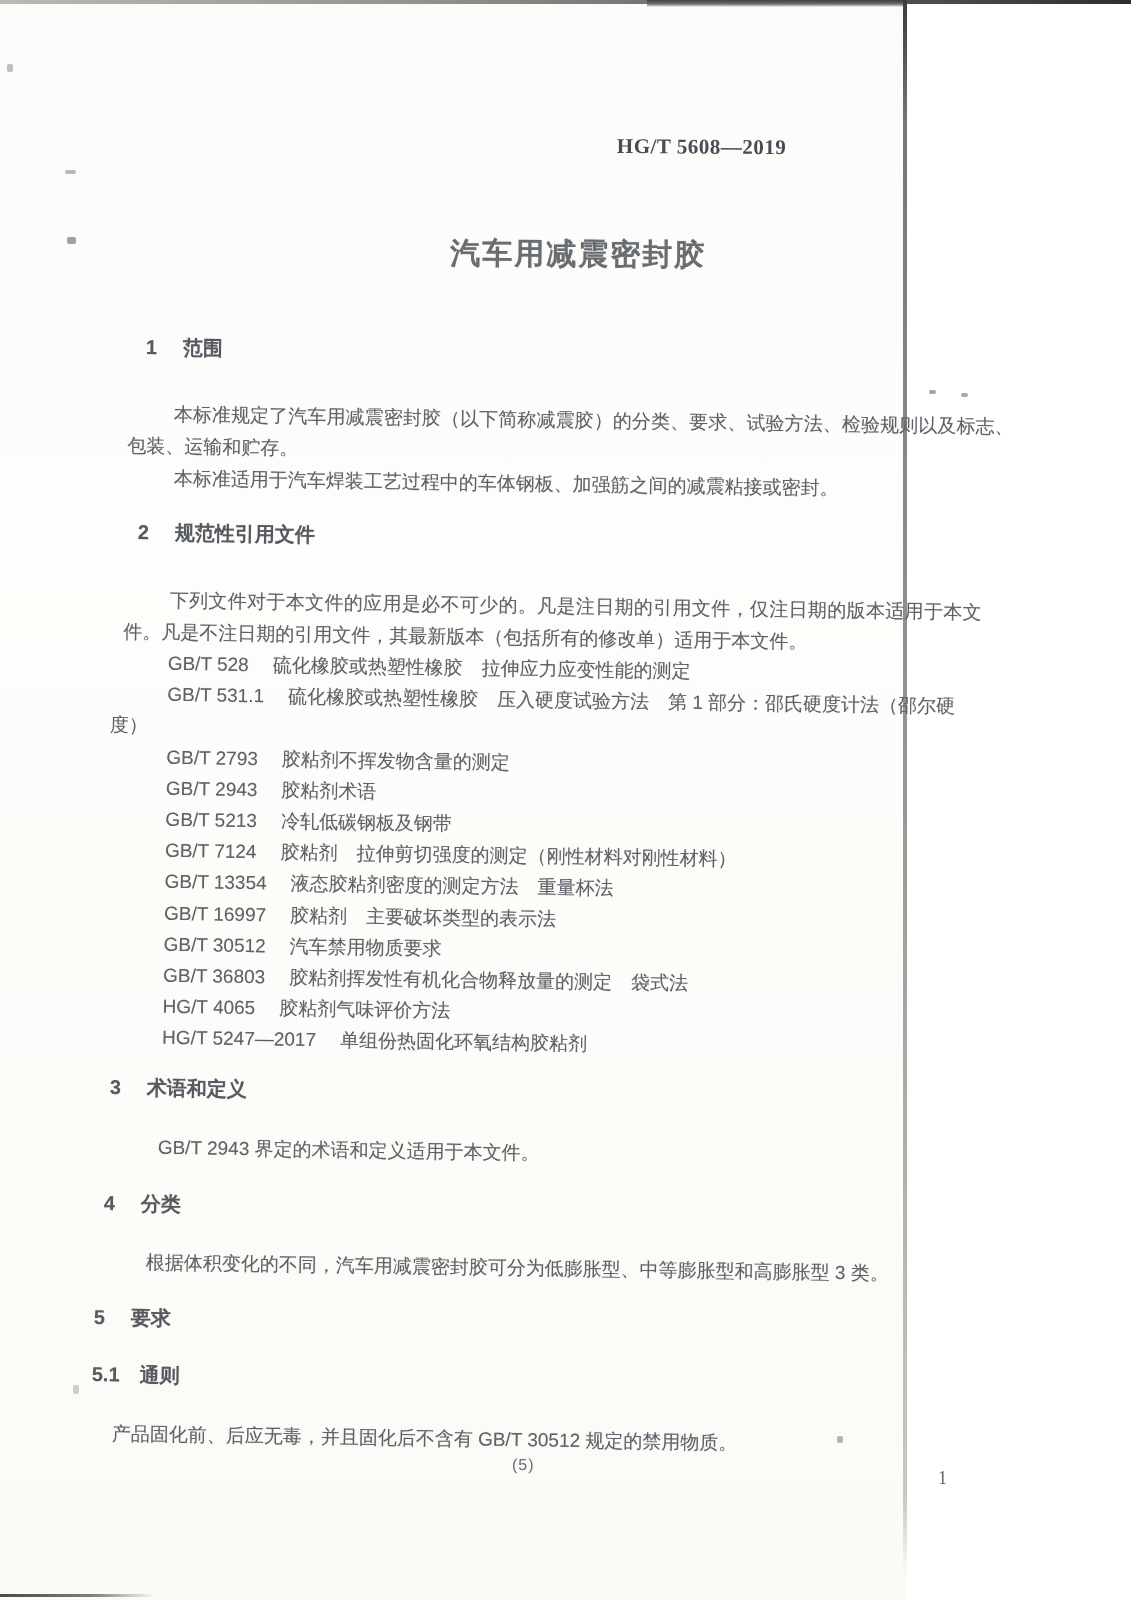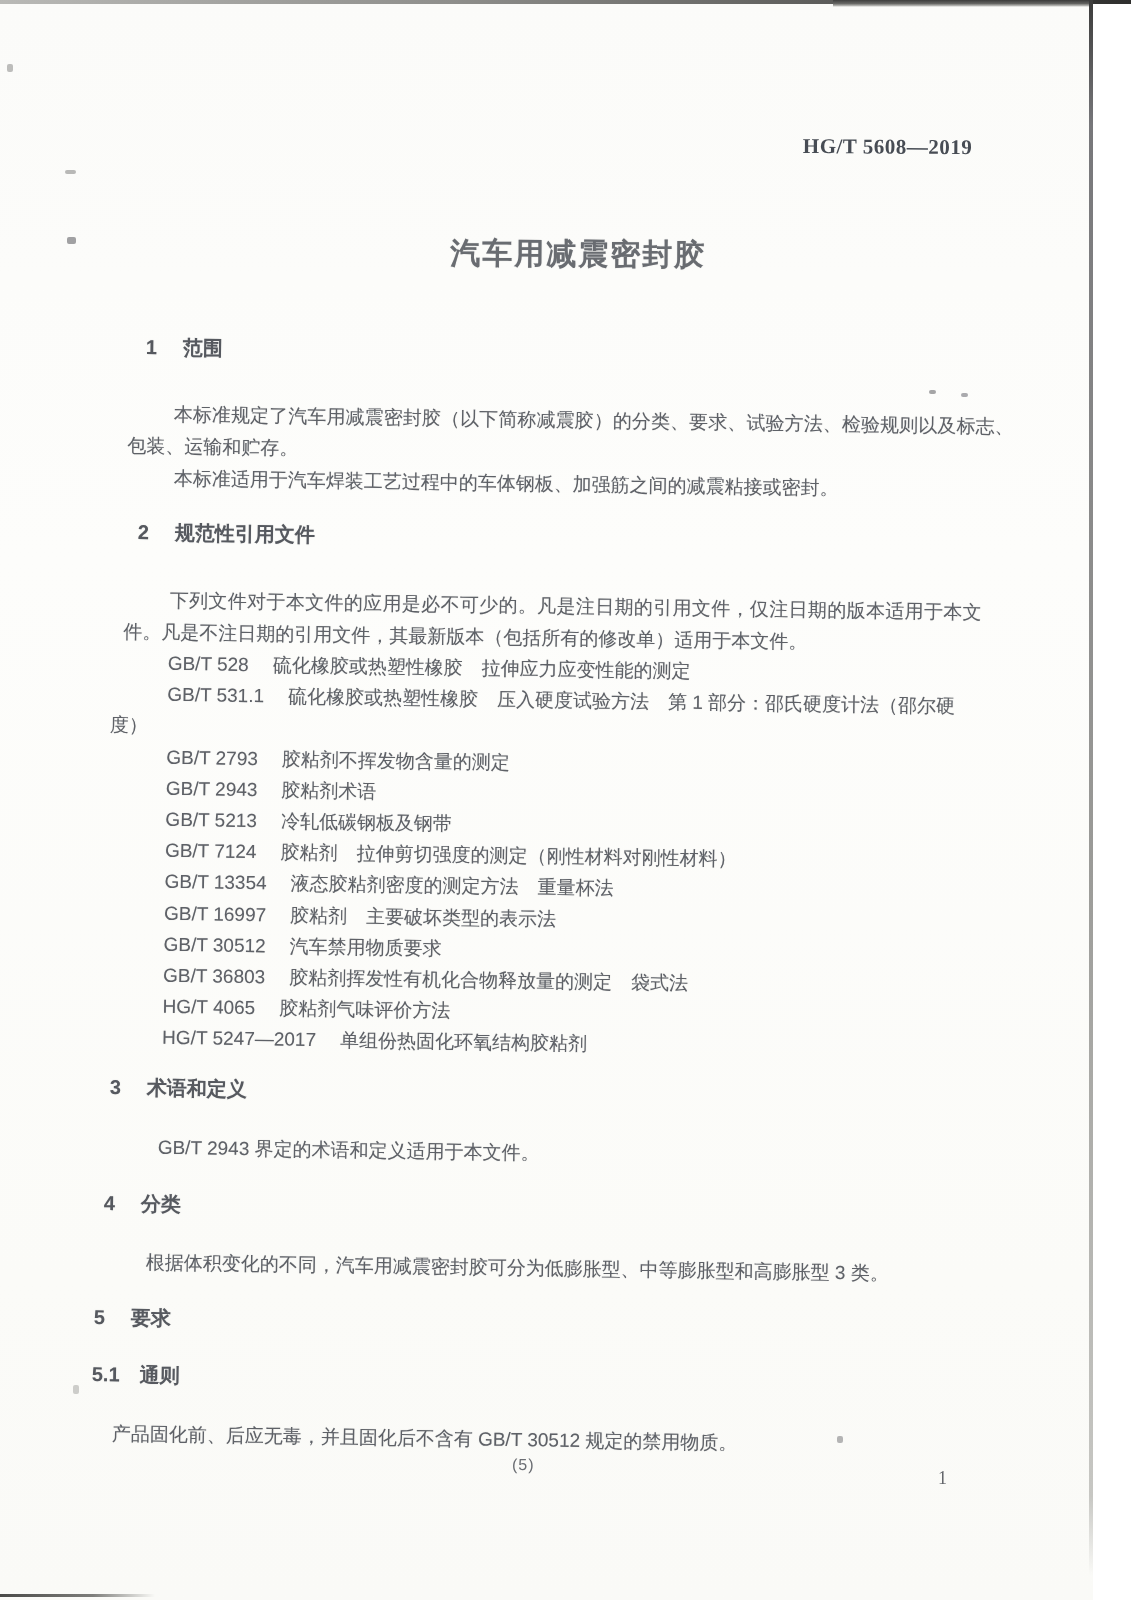--- a/index.html
+++ b/index.html
@@ -4,21 +4,21 @@
 <style>
   html, body {
     margin: 0; padding: 0;
     width: 1131px; height: 1600px;
     overflow: hidden;
     background: #ffffff;
     font-family: "Liberation Sans", sans-serif;
   }
   #page {
     position: relative;
-    width: 1093px; height: 1600px;
+    width: 907px; height: 1600px;
     background: linear-gradient(180deg, #fbfbf9 0%, #fdfdfb 35%, #fbfbf8 80%, #fafaf7 100%);
     color: #5e6166;
   }
   
   .edge-top {
     position: absolute; left: 0; top: 0; width: 1131px; height: 4px;
     background: linear-gradient(90deg, #b9b9b6 0%, #8e8e8b 40%, #5a5a58 75%, #2e2e2d 100%);
   }
   .edge-top-corner {
     position: absolute; right: 0; top: 0; width: 260px; height: 7px;

